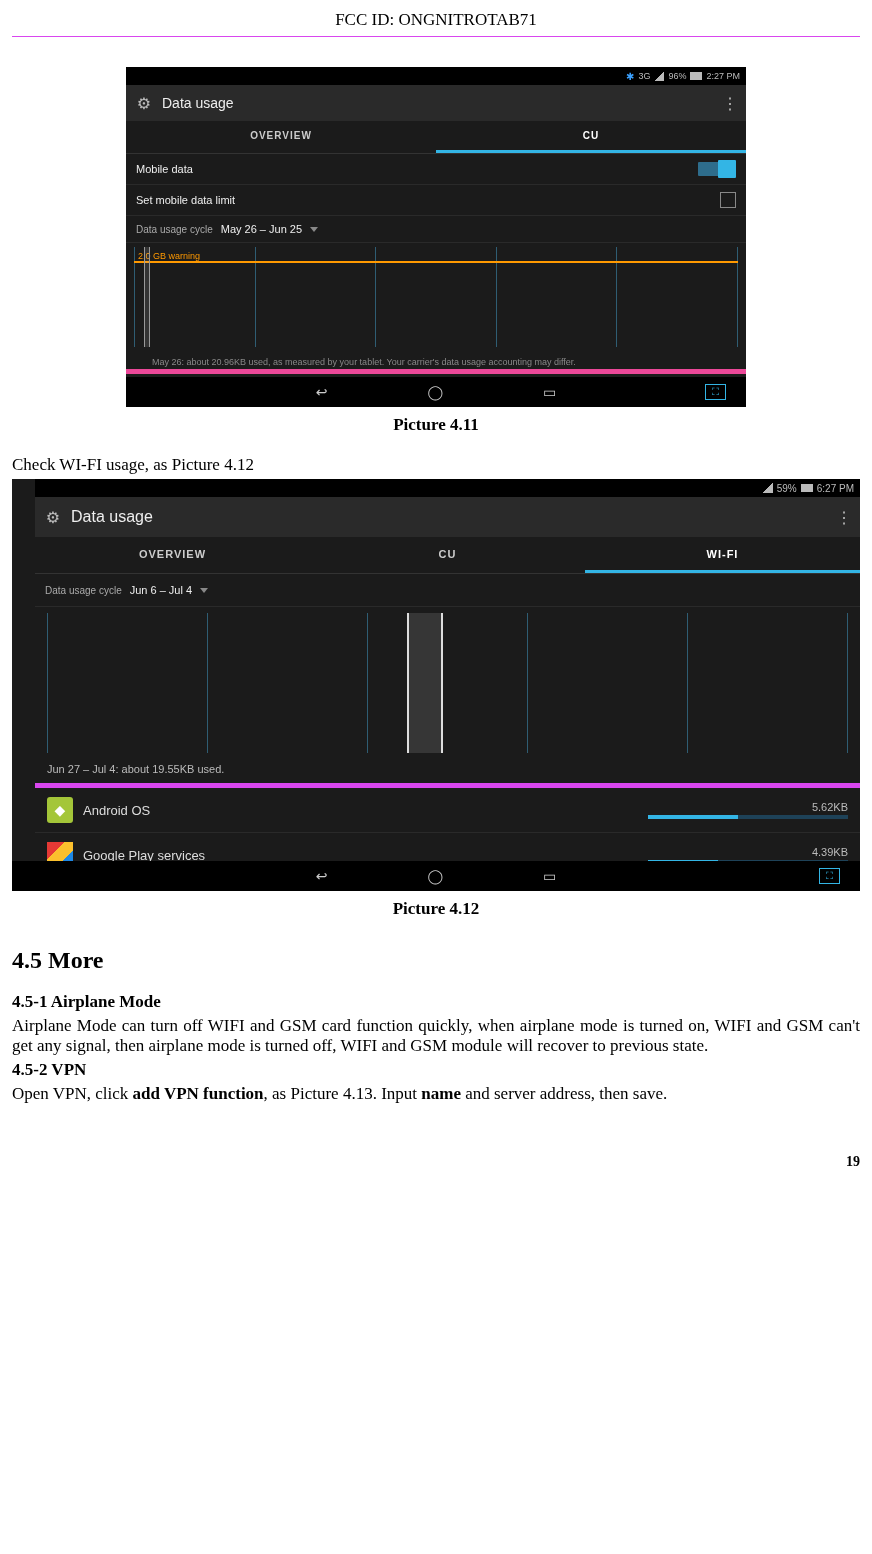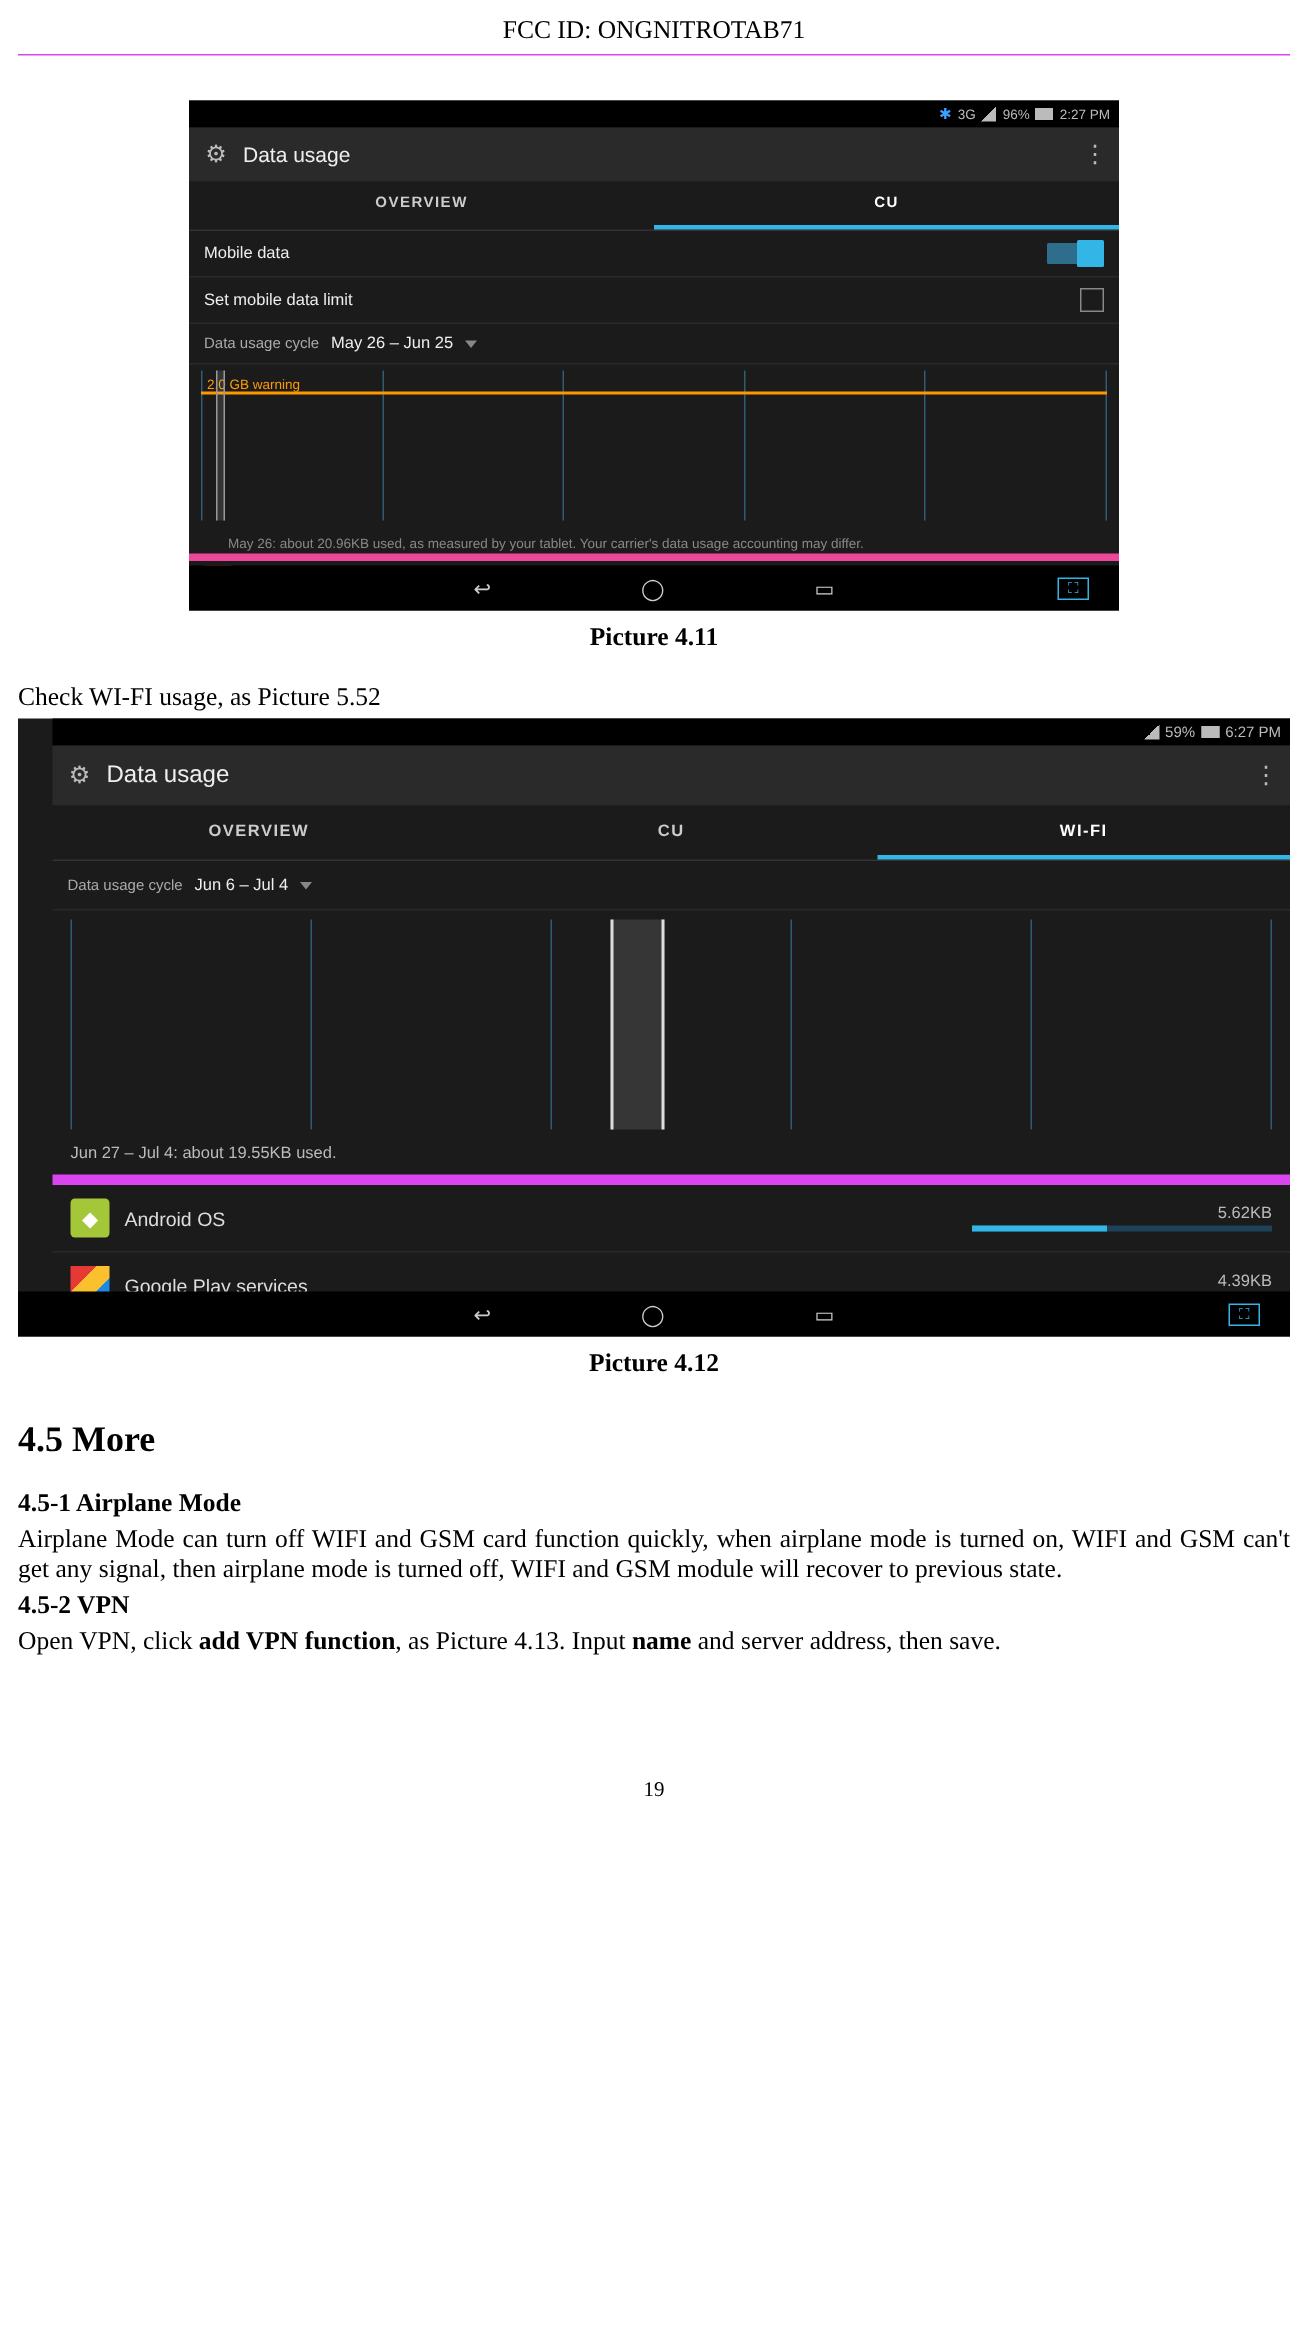--- a/index.html
+++ b/index.html
@@ -47,23 +47,24 @@
   }
   .subsection-title {
     font-size: 17px;
     font-weight: bold;
     margin: 0 0 2px;
   }
   .justify {
     text-align: justify;
   }
   .page-number {
-    text-align: center;
+    text-align: right;
     font-size: 14px;
-    margin-top: 82px;
+    margin-top: 50px;
+    font-weight: bold;
   }
 
   
   .shot {
     background: #1b1b1b;
     color: #ddd;
     font-family: Arial, Helvetica, sans-serif;
     font-size: 11px;
     position: relative;
     box-sizing: border-box;
@@ -259,21 +260,21 @@
     left: 45%;
     width: 4%;
     background: rgba(255,255,255,0.12);
     border-left: 2px solid #ddd;
     border-right: 2px solid #ddd;
   }
   .summary412 {
     font-size: 11px;
     color: #bbb;
     padding: 4px 12px 8px;
-    border-bottom: 7px solid #d946ef;
+    border-bottom: 5px solid #d946ef;
   }
 
   .app-row {
     height: 44px;
     display: flex;
     align-items: center;
     justify-content: space-between;
     padding: 0 12px;
     border-bottom: 1px solid #2a2a2a;
     font-size: 13px;
@@ -367,21 +368,21 @@
         <span>↩</span>
         <span>◯</span>
         <span>▭</span>
         <span class="capture">⛶</span>
       </div>
 
     </div>
   </div>
   <div class="caption">Picture 4.11</div>
 
-  <div class="body-text">Check WI-FI usage, as Picture 5.52</div>
+  <div class="body-text">Check WI-FI usage, as Picture 4.12</div>
 
   <div class="screenshot-wrap2">
     <div class="shot shot2">
 
       <div class="statusbar">
         <span class="sig"></span>
         <span>59%</span>
         <span class="batt"></span>
         <span>6:27 PM</span>
       </div>

